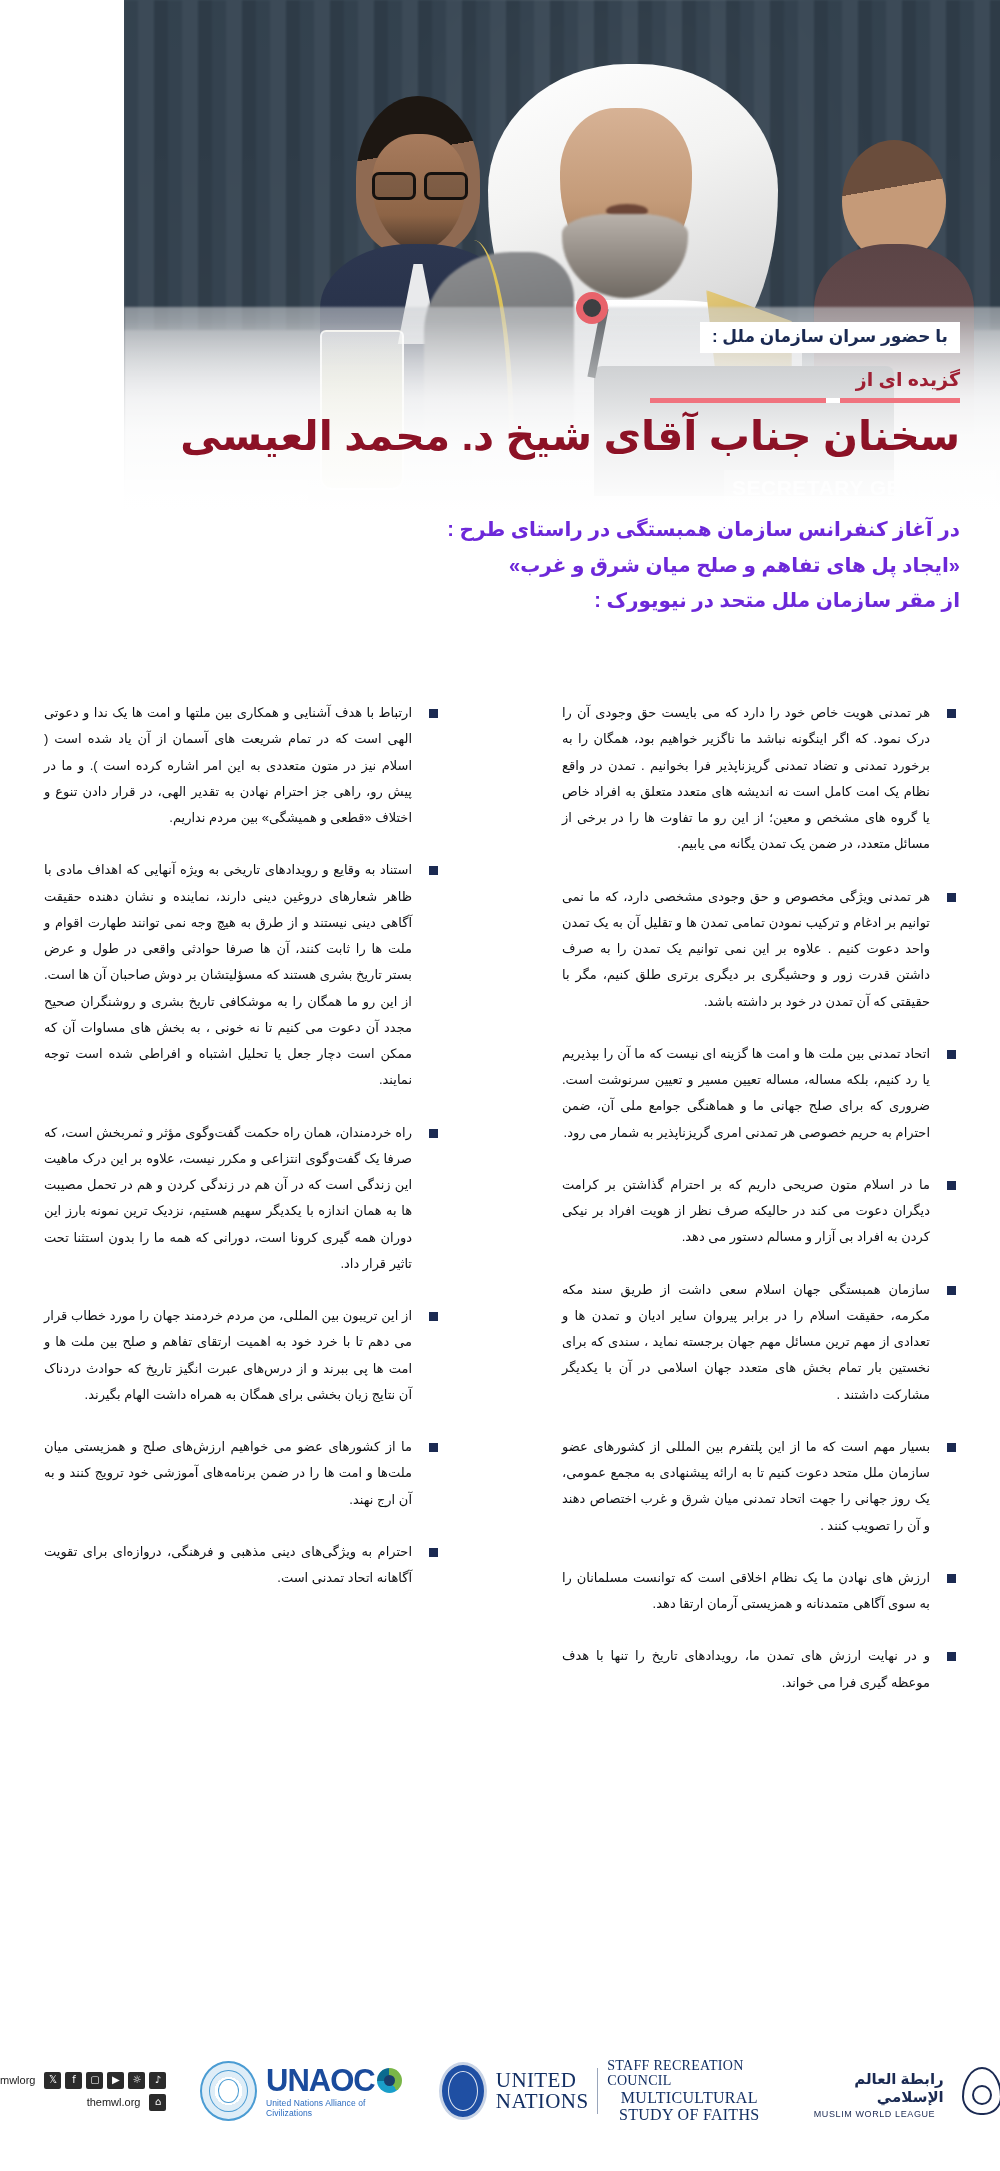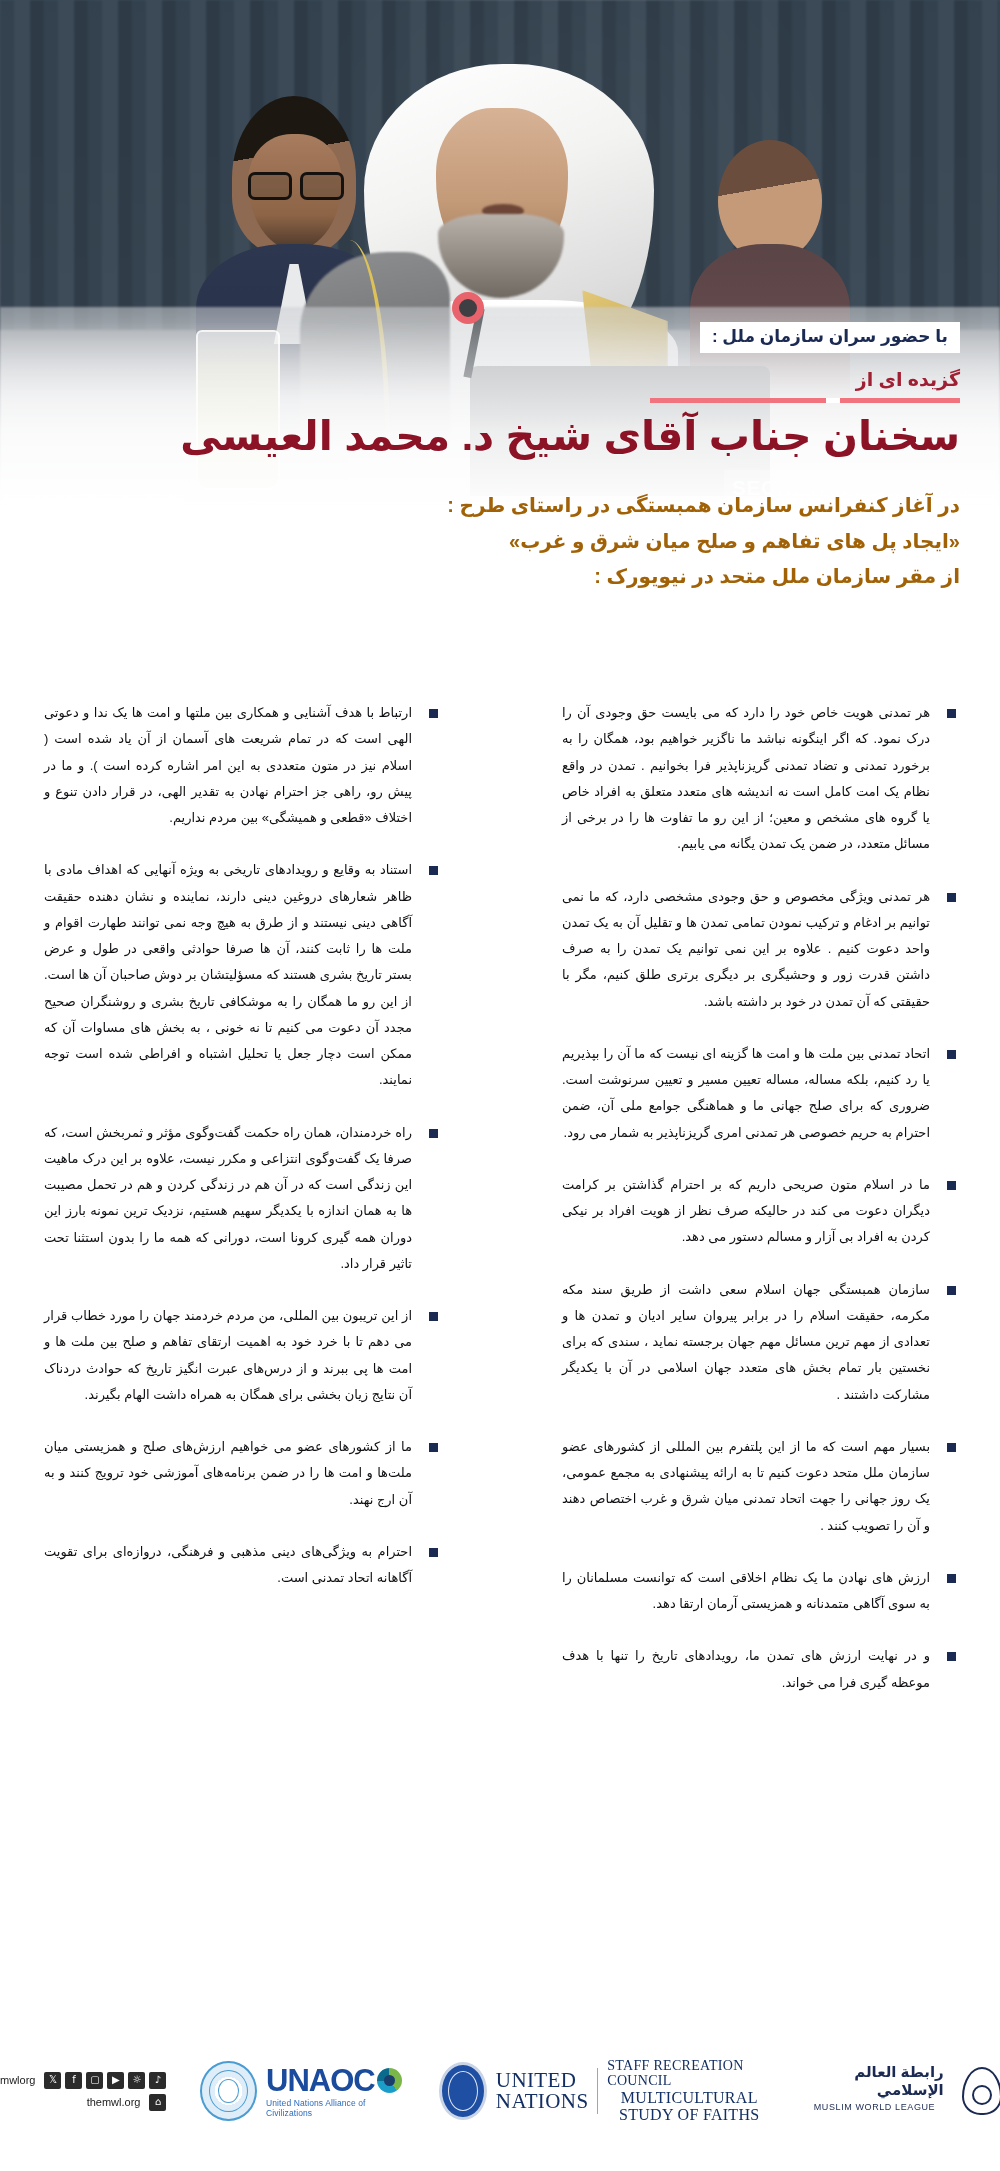--- a/index.html
+++ b/index.html
@@ -13,21 +13,21 @@
     position: relative;
     width: 1000px;
     height: 2171px;
     background: #ffffff;
     overflow: hidden;
   }
 
   
   .hero {
     position: relative;
-    width: 1000px;
+    width: 876px;
     height: 512px;
     overflow: hidden;
     background: #7dd3fc;
   }
   .photo {
     position: absolute;
     inset: 0;
     background:
       radial-gradient(circle at 57% 30%, rgba(255,255,255,0.30) 0 12%, rgba(255,255,255,0) 40%),
       linear-gradient(180deg, #3d4d59 0%, #46535f 30%, #5a646e 60%, #8d9298 80%, #c8ccd0 100%);
@@ -247,23 +247,23 @@
     font-size: 41px;
     font-weight: 800;
     white-space: nowrap;
     text-shadow: 0 1px 2px rgba(255,255,255,.55);
   }
 
   
   .subtitle {
     position: absolute;
     right: 40px;
-    top: 488px;
+    top: 512px;
     width: 700px;
-    color: #a16207;
+    color: #6d28d9;
     text-align: right;
     font-size: 20px;
     line-height: 1.78;
     font-weight: 700;
   }
   .subtitle div { white-space: nowrap; }
 
   
   .body-wrap {
     position: absolute;
@@ -370,21 +370,21 @@
   .un2-text span {
     font-family: "Liberation Serif", serif;
     font-size: 21px; color: #132f63; letter-spacing: .4px;
   }
   .divider-v { width: 1px; height: 46px; background: #9aa6bb; }
   .mcsf { display: flex; flex-direction: column; align-items: center; line-height: 1.1; }
   .mcsf .top { font-size: 14px; color: #132f63; letter-spacing: .3px; font-family: Liberation Serif, serif; }
   .mcsf .mid { font-size: 16px; color: #132f63; font-family: "Liberation Serif", serif; letter-spacing: .3px; }
   .mcsf .bot { font-size: 16px; color: #132f63; font-family: "Liberation Serif", serif; letter-spacing: .3px; }
 
-  .mwl-logo { display:flex; align-items:flex-start; gap: 8px; }
+  .mwl-logo { display:flex; align-items:flex-end; gap: 8px; }
   .mwl-mark {
     width: 56px; height: 56px;
     position: relative;
   }
   .mwl-mark:before {
     content: ""; position: absolute; left: 10px; top: 4px;
     width: 36px; height: 44px;
     border: 2.5px solid #1b2a52;
     border-radius: 50% 50% 46% 46% / 62% 62% 38% 38%;
   }

